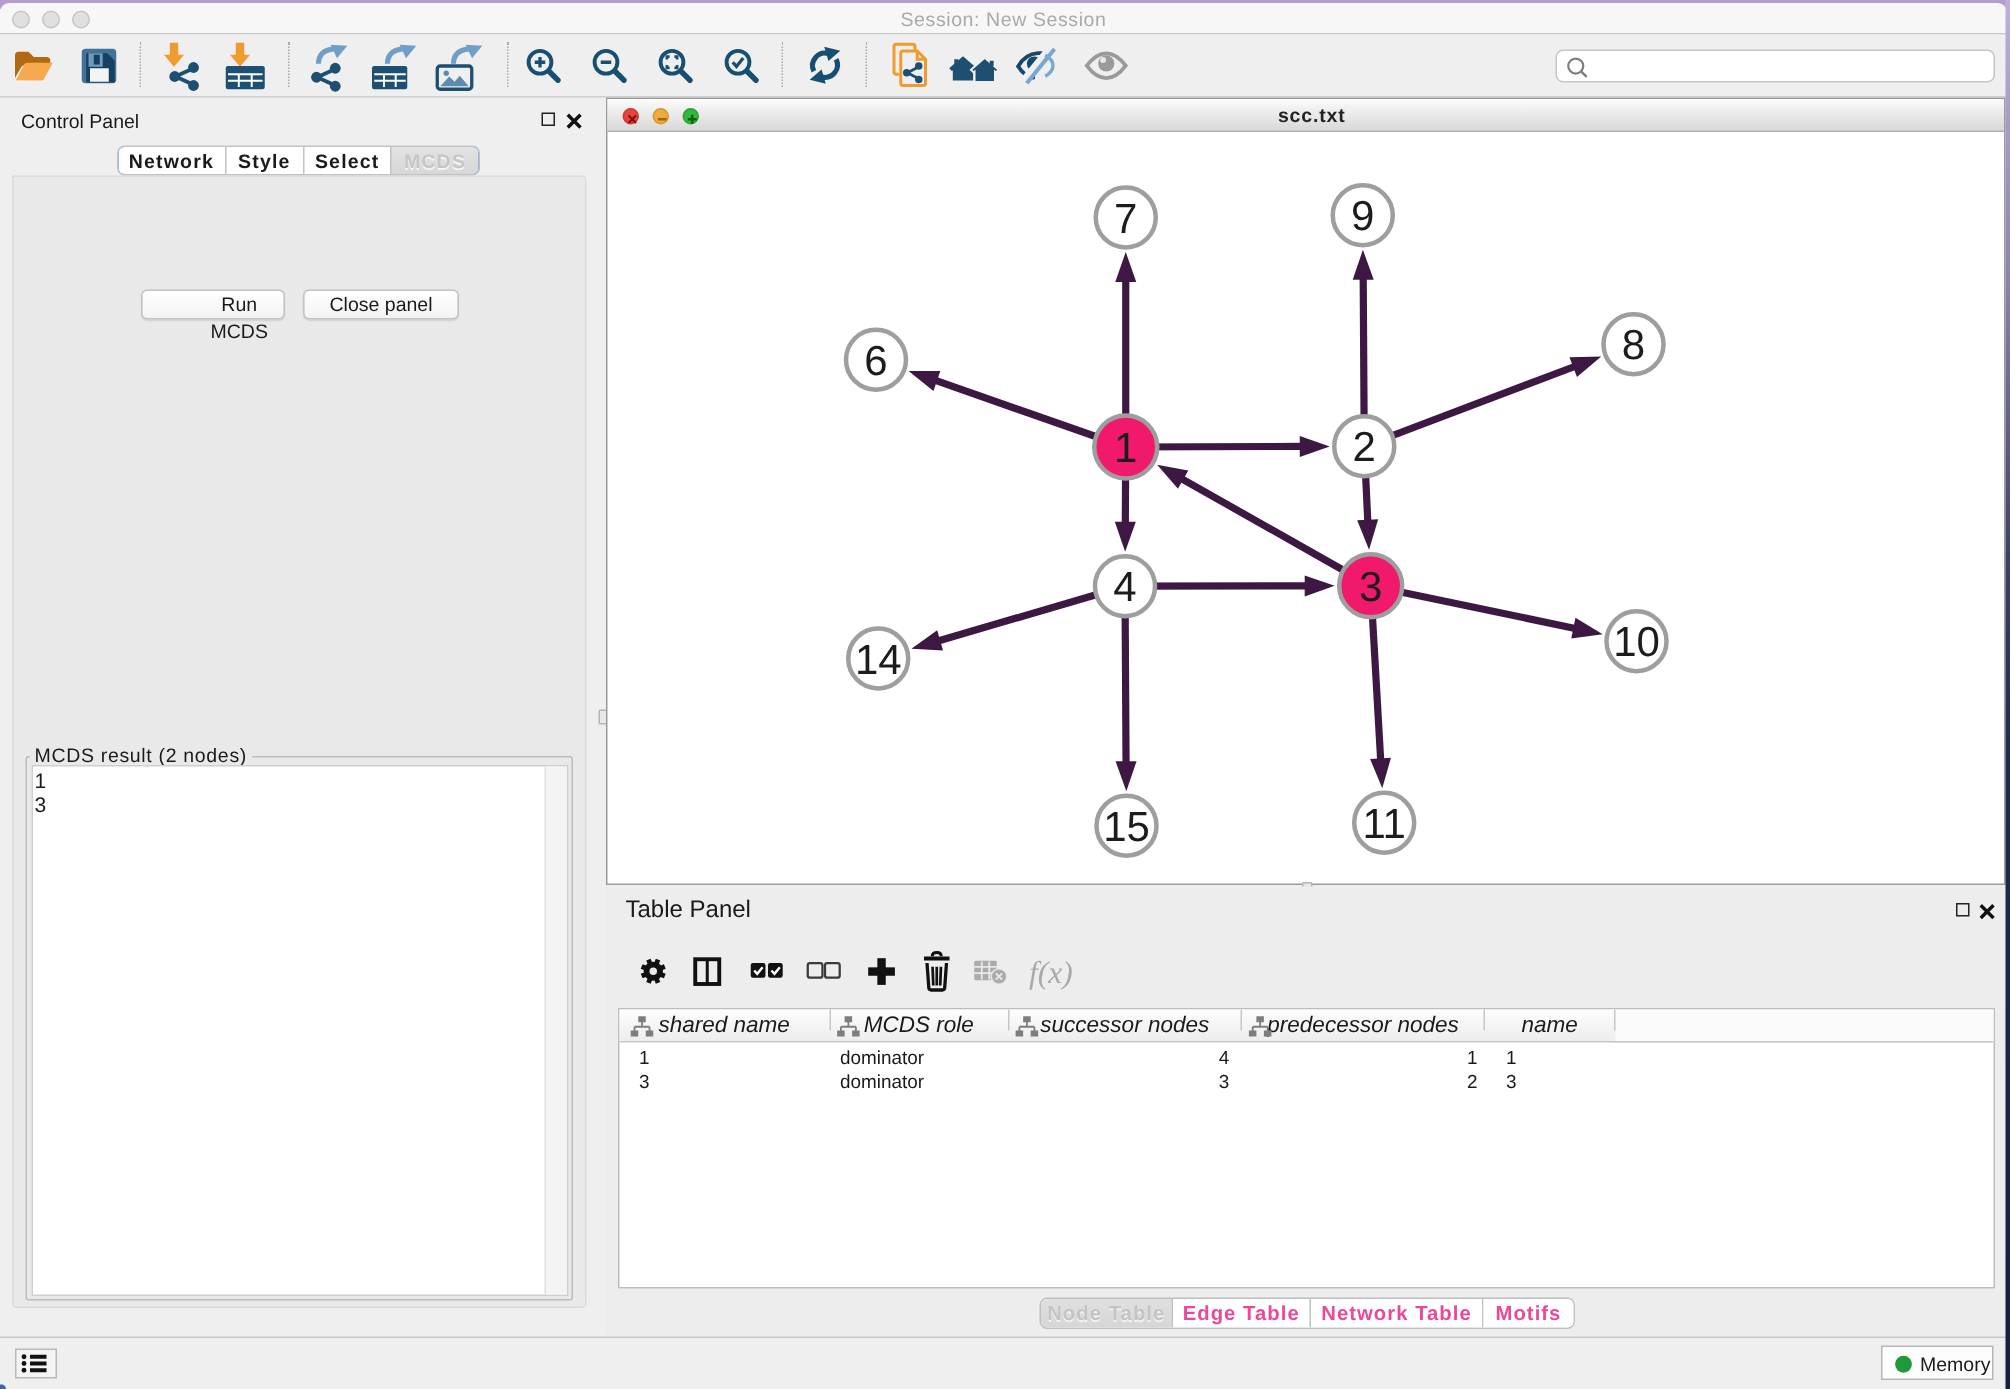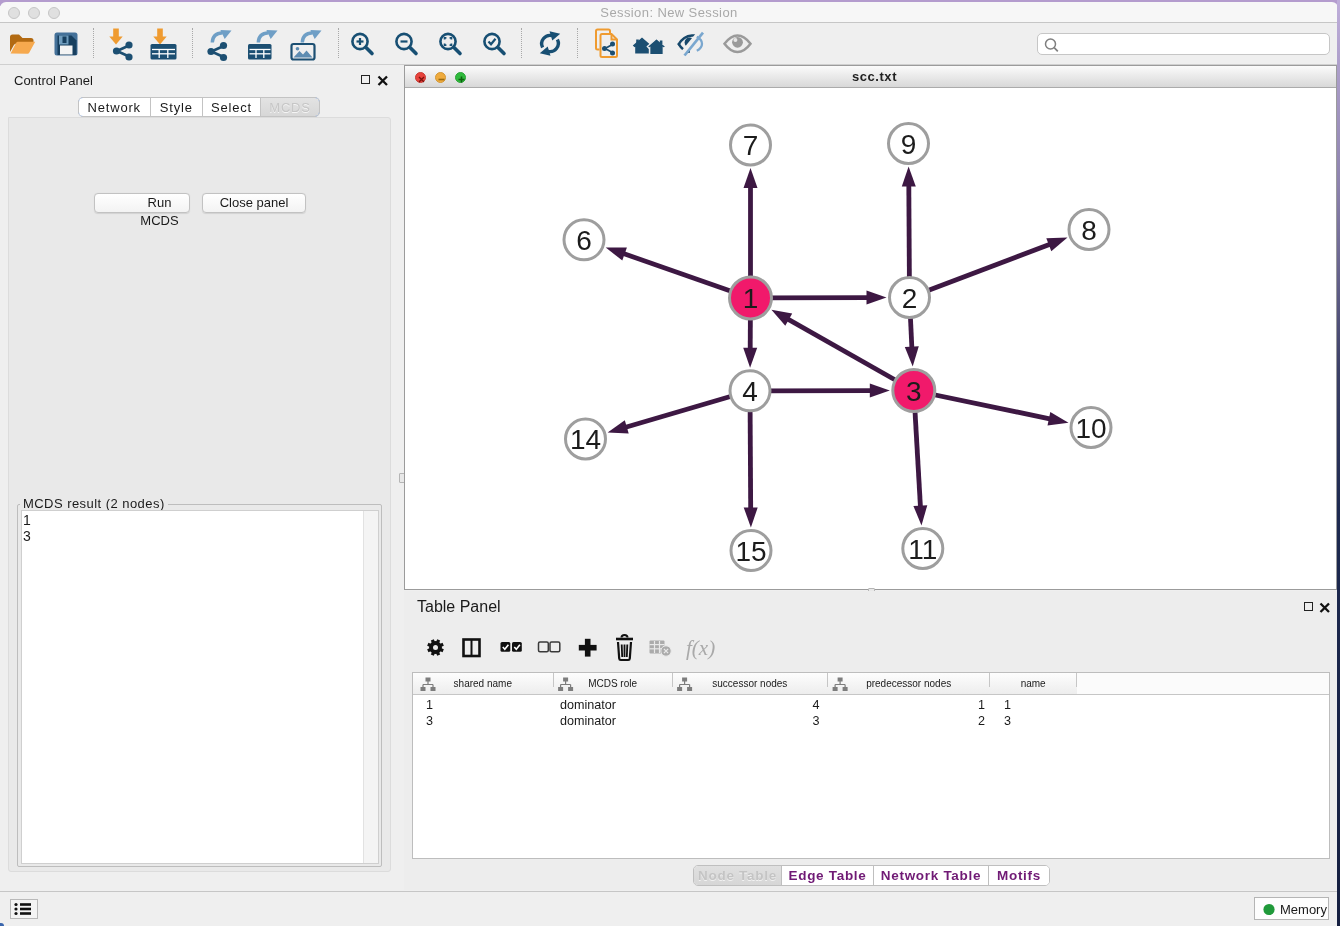--- a/index.html
+++ b/index.html
@@ -13,21 +13,21 @@
 
 #titlebar { left:0; top:2px; width:1338px; height:21px; background:#f7f7f7; border-radius:6px 6px 0 0; border-bottom:1px solid #c6c6c6; }
 .tl { position:absolute; top:7px; width:12px; height:12px; border-radius:50%; background:#e0e0e0; border:1px solid #c6c6c6; }
 #wintitle { left:0; top:2px; width:1338px; height:21px; text-align:center; line-height:22px; color:#a9a9a9; font-size:13px; letter-spacing:0.4px; }
 #toolbar { left:0; top:24px; width:1338px; height:41px; background:#efefef; border-bottom:1px solid #cfcfcf; }
 .sep { position:absolute; top:4px; height:30px; width:0; border-left:1px dotted #a9a9a9; }
 #searchbox { position:absolute; left:1037px; top:9px; width:293px; height:22px; background:#fff; border:1px solid #c6c6c6; border-radius:5px; }
 
 #cp-title { left:14px; top:73px; font-size:13px; }
 .winbtn-sq { position:absolute; width:9px; height:9px; border:1.6px solid #222; background:transparent; }
-#cp-tabs { left:78px; top:97px; height:20px; display:flex; border:1px solid #c3c3c3; border-radius:5px; overflow:hidden; background:#3b82f6; }
+#cp-tabs { left:78px; top:97px; height:20px; display:flex; border:1px solid #c3c3c3; border-radius:5px; overflow:hidden; background:#3b82f6;font-weight:bold; }
 #cp-tabs .tab { height:100%; line-height:19px; text-align:center; font-size:13px; letter-spacing:0.8px; border-right:1px solid #c3c3c3; background:#fff; }
 #cp-tabs .tab:last-child { border-right:none; }
 #cp-tabs .tab.sel { background:linear-gradient(#e3e3e3,#d7d7d7); color:#c6c6c6; text-shadow:0 1px 0 #f5f5f5; }
 #cp-panel { left:8px; top:117px; width:383px; height:755px; background:#e9e9e9; border:1px solid #dcdcdc; border-radius:0 3px 3px 3px; }
 #opt-label { left:0; top:18px; width:383px; text-align:center; font-size:13px; letter-spacing:0.7px; }
 #dropdown { left:36px; top:42px; width:310px; height:20px; background:#fff; border:1px solid #bdbdbd; border-radius:4px; box-shadow:0 0.5px 1px rgba(0,0,0,0.12); line-height:18px; padding-left:12px; font-size:13px; letter-spacing:0.55px; }
 .btn { position:absolute; height:20px; background:linear-gradient(#ffffff,#f3f3f3); border:1px solid #c2c2c2; border-radius:4px; text-align:center; font-size:13px; line-height:18px; box-shadow:0 0.5px 1px rgba(0,0,0,0.10); }
 #groupbox { left:8px; top:386px; width:365px; height:363px; border:1px solid #bdbdbd; border-radius:2px; }
 #gb-label { left:11px; top:378px; background:#e9e9e9; padding:0 3px; font-size:13px; letter-spacing:0.45px; }
 #textarea { left:12px; top:392px; width:357.5px; height:354px; background:#fff; border:1px solid #cfcfcf; font-size:14px; line-height:16.2px; padding:1px 0 0 1px; }
@@ -37,26 +37,26 @@
 #hgrip { left:867.5px; top:587.5px; width:7px; height:5.5px; background:#e8e8e8; border:1px solid #b5b5b5; border-radius:1px; }
 
 #frame { left:404px; top:65px; width:933px; height:525px; border:1px solid #9b9b9b; background:#fff;padding-left:29px; }
 #frame-titlebar { left:0; top:0; width:931px; height:22px; background:linear-gradient(#fbfbfb,#d8d8d8); border-bottom:1px solid #ababab; }
 #frame-title { left:4px; top:0; width:931px; text-align:center; line-height:22px; font-weight:bold; font-size:13px; color:#222; letter-spacing:0.55px; }
 .ftl { position:absolute; top:6px; width:11px; height:11px; border-radius:50%; }
 
 #tp-title { left:417px; top:598px; font-size:16px; }
 #tablebox { left:412px; top:672px; width:918px; height:187px; background:#fff; border:1px solid #bdbdbd; }
 #thead { left:0; top:0; width:916px; height:22px; background:linear-gradient(#fdfdfd,#ededed); border-bottom:1px solid #c6c6c6; }
-.th { position:absolute; top:0; height:14px; border-right:1px solid #c6c6c6; font-size:10px; }
+.th { position:absolute; top:0; height:14px; border-right:1px solid #c6c6c6; font-size:15px;font-style:italic; }
 .th .lbl { position:absolute; top:0; width:100%; text-align:center; line-height:21px; }
 .trow { position:absolute; font-size:12.6px; line-height:16px; }
 
 #bt-tabs { left:693px; top:865px; height:21px; display:flex; border:1px solid #bfbfbf; border-radius:5px; overflow:hidden; background:#fff; }
-#bt-tabs .tab { height:100%; line-height:20px; text-align:center; font-size:13.5px; font-weight:bold; letter-spacing:0.7px; border-right:1px solid #bfbfbf; background:#fff; color:#701a75; }
+#bt-tabs .tab { height:100%; line-height:20px; text-align:center; font-size:13.5px; font-weight:bold; letter-spacing:0.7px; border-right:1px solid #bfbfbf; background:#fff; color:#ec4899; }
 #bt-tabs .tab:last-child { border-right:none; }
 #bt-tabs .tab.sel { background:linear-gradient(#e0e0e0,#d6d6d6); color:#c4c4c4; text-shadow:0 1px 0 #f2f2f2; }
 
 #statusbar { left:0; top:891px; width:1338px; height:35px; background:#efefef; border-top:1px solid #c6c6c6; }
 #listbtn { left:10px; top:899px; width:28px; height:20px; background:#f4f4f4; border:1px solid #b9b9b9; }
 #membtn { left:1254px; top:897px; width:75px; height:23px; background:#fdfdfd; border:1px solid #b5b5b5; font-size:13px; }
 </style>
 </head>
 <body>
 <div class="abs" id="desktop-top"></div>

